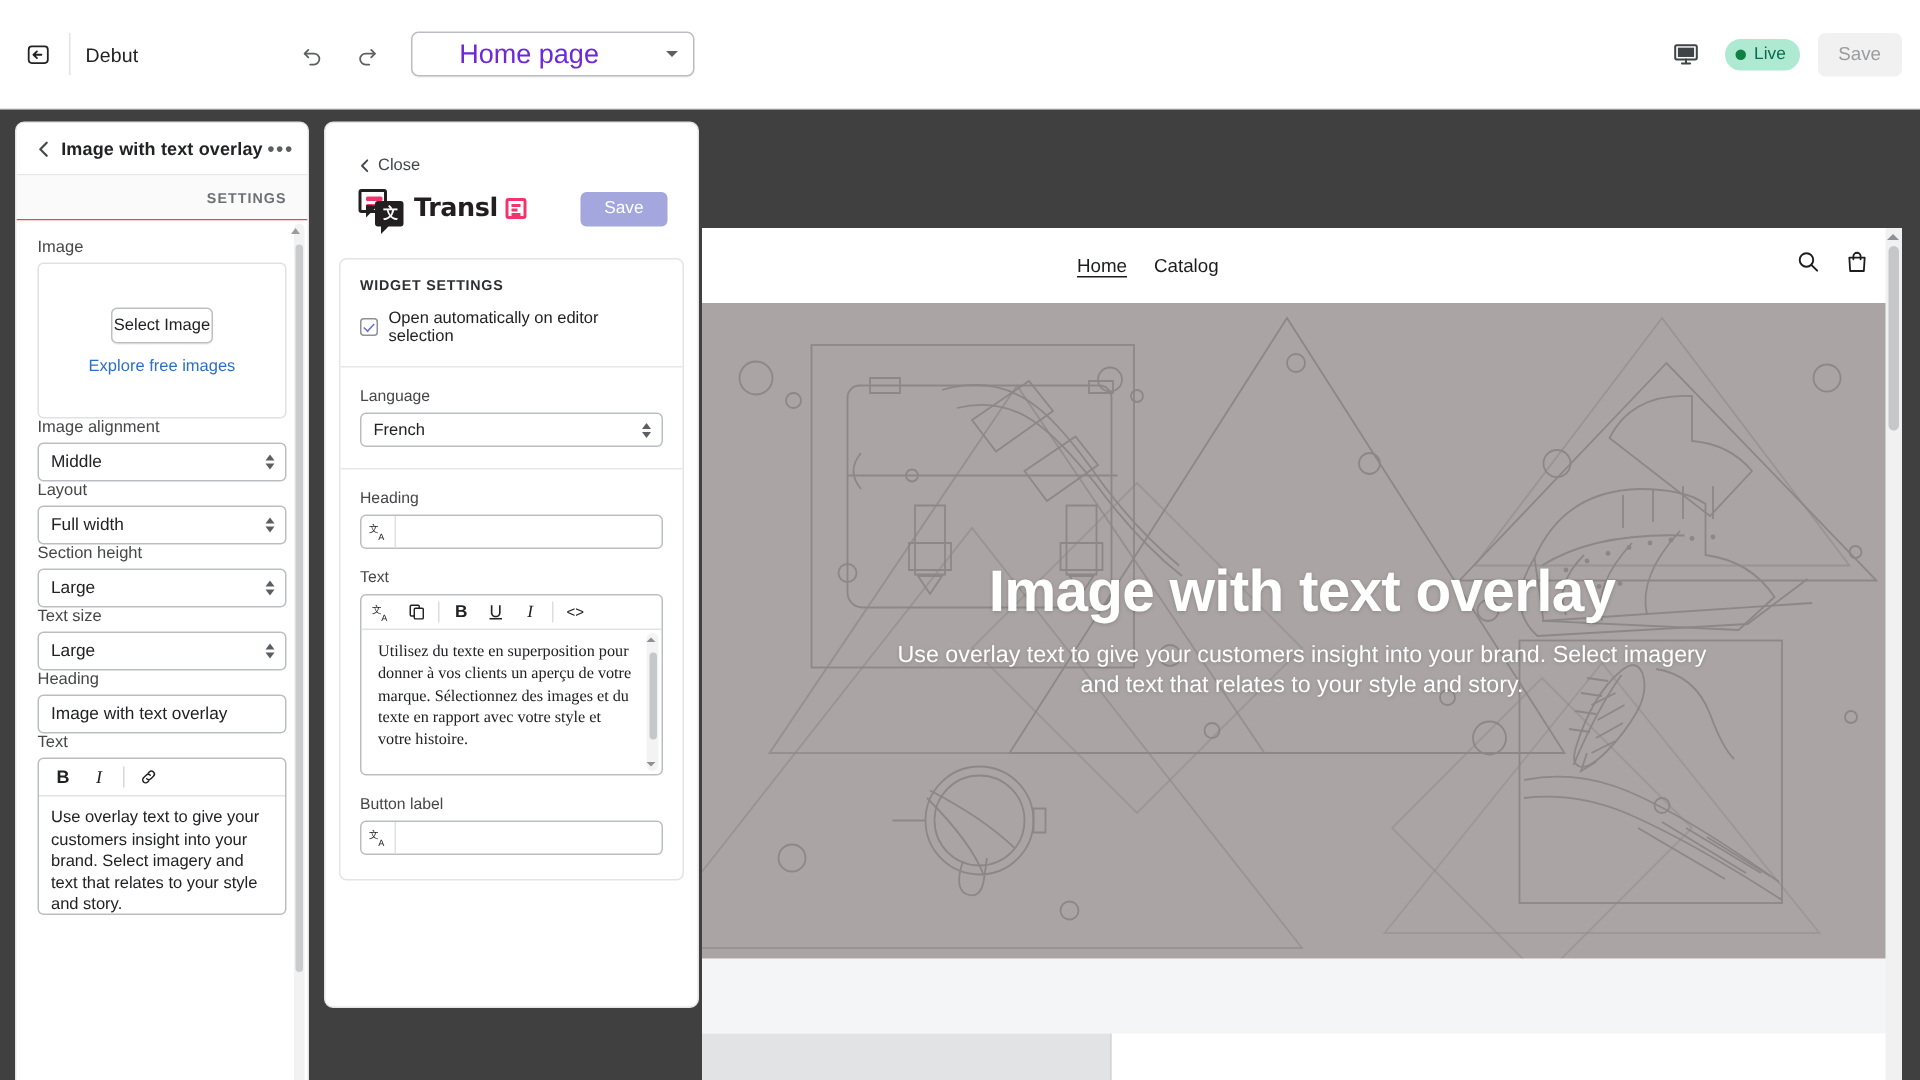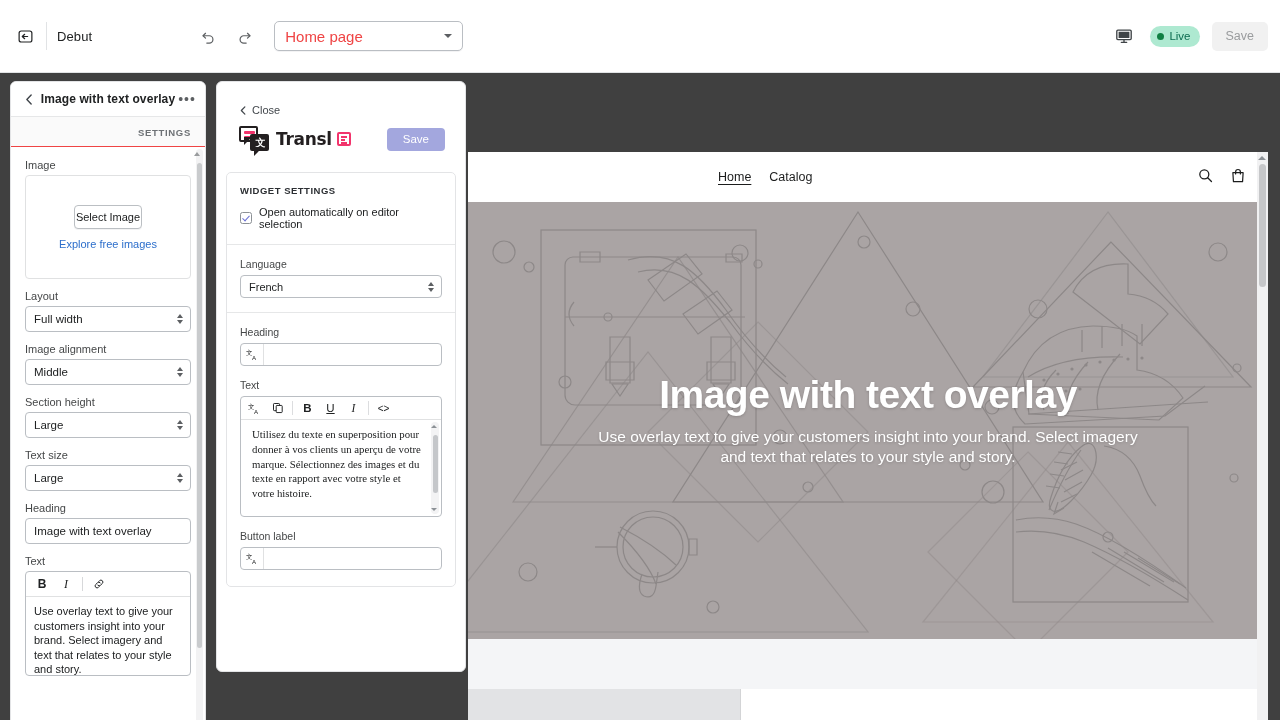--- a/index.html
+++ b/index.html
@@ -36,21 +36,21 @@
   }
   .page-select {
     margin-left: 16px;
     width: 189px; height: 30px;
     border: 1px solid #babec3; border-radius: 5px;
     background: #fff;
     display: flex; align-items: center; padding: 0 10px;
     cursor: pointer; position: relative;
     box-shadow: 0 1px 0 rgba(22,29,37,.05);
   }
-  .page-select span { font-size: 15px; color: #ef4444; }
+  .page-select span { font-size: 18px; color: #6d28d9; margin-left: 21px; }
   .caret-down {
     position: absolute; right: 10px; top: 50%;
     width: 0; height: 0; margin-top: -2px;
     border-left: 4px solid transparent;
     border-right: 4px solid transparent;
     border-top: 4.5px solid #5c5f62;
   }
   .topbar-right {
     margin-left: auto; display: flex; align-items: center; gap: 12px;
     padding-right: 12px;
@@ -108,21 +108,21 @@
     color: #6d7175; font-weight: 600;
     background: #fafafa;
     border-bottom: 1px solid #ef4444;
     text-align: right;
   }
   .sb-body {
     flex: 1; overflow: hidden; position: relative;
     padding: 12px 14px 0;
     background: #fff;
   }
-  .field { margin-bottom: 11px; }
+  .field { }
   .field-label {
     font-size: 11px; color: #454748; margin-bottom: 4px; display: block;
   }
   .image-picker {
     border: 1px solid #e0e1e2; border-radius: 4px;
     height: 104px; display: flex; flex-direction: column;
     align-items: center; justify-content: center; gap: 9px;
     background: #fff;
   }
   .select-image-btn {
@@ -445,34 +445,34 @@
 
       <div class="field">
         <label class="field-label">Image</label>
         <div class="image-picker">
           <button class="select-image-btn">Select Image</button>
           <span class="explore-link">Explore free images</span>
         </div>
       </div>
 
       <div class="field">
-        <label class="field-label">Layout</label>
+        <label class="field-label">Image alignment</label>
         <div class="select-ctl">
-          <span>Full width</span>
+          <span>Middle</span>
           <span class="stepper">
               <i class="up"></i>
               <i class="dn"></i>
             </span>
         </div>
       </div>
 
       <div class="field">
-        <label class="field-label">Image alignment</label>
+        <label class="field-label">Layout</label>
         <div class="select-ctl">
-          <span>Middle</span>
+          <span>Full width</span>
           <span class="stepper">
               <i class="up"></i>
               <i class="dn"></i>
             </span>
         </div>
       </div>
 
       <div class="field">
         <label class="field-label">Section height</label>
         <div class="select-ctl">

